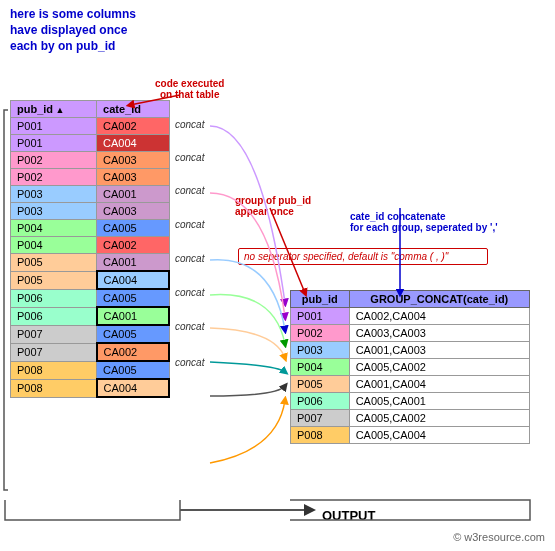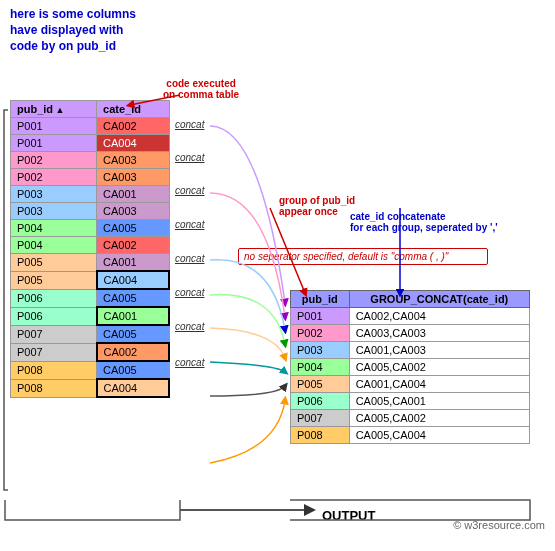--- a/index.html
+++ b/index.html
@@ -48,21 +48,20 @@
 
     
     .code-label {
       position: absolute;
       top: 78px;
       left: 155px;
       color: #cc0000;
       font-size: 10px;
       font-weight: bold;
       text-align: center;
-      margin-left: 8px;
     }
 
     
     .left-table {
       position: absolute;
       top: 100px;
       left: 10px;
       width: 160px;
     }
 
@@ -129,21 +128,20 @@
       padding: 2px 6px;
       font-size: 11px;
     }
 
     
     .concat-label {
       position: absolute;
       color: #333;
       font-size: 10px;
       font-style: italic;
-      text-decoration: underline;
     }
 
     
     .right-table {
       position: absolute;
       top: 290px;
       left: 290px;
       width: 240px;
     }
 
@@ -211,21 +209,21 @@
       left: 280px;
       font-size: 13px;
       font-weight: bold;
       color: #000;
       margin-left: 42px;
     }
 
     
     .watermark {
       position: absolute;
-      bottom: 20px;
+      bottom: 8px;
       right: 10px;
       font-size: 11px;
       color: #666;
     }
 
     
     .arrow-overlay {
       position: absolute;
       top: 0;
       left: 0;
@@ -234,28 +232,28 @@
       pointer-events: none;
     }
   </style>
 </head>
 <body>
 
 <div id="page-container">
 
   <div class="desc-text">
     <div>here is some columns</div>
-    <div>have displayed with</div>
-    <div>code by on pub_id</div>
+    <div>have displayed once</div>
+    <div>each by on pub_id</div>
   </div>
 
 
   <div class="code-label">
     <span>code executed</span><br>
-    <span>on comma table</span>
+    <span>on that table</span>
   </div>
 
   <div class="left-table">
     <table>
       <thead>
         <tr>
           <th class="asc">pub_id</th>
           <th>cate_id</th>
         </tr>
       </thead>
@@ -375,21 +373,21 @@
             <td>CA005,CA002</td>
           </tr>
         <tr class="rt-p008">
             <td>P008</td>
             <td>CA005,CA004</td>
           </tr>
       </tbody>
     </table>
   </div>
 
-  <div class="annot-group" style="top:195px; left:235px; font-size:10px;margin-left:44px;">
+  <div class="annot-group" style="top:195px; left:235px; font-size:10px;">
     group of pub_id<br>appear once
   </div>
 
   <div class="annot-concat" style="top:211px; left:350px; font-size:10px;">
     cate_id concatenate<br>for each group, seperated by ','
   </div>
 
   <div class="annot-separator" style="top:248px; left:238px; font-size:10px; width:250px;">
     no seperator specified, default is "comma ( , )"
   </div>

